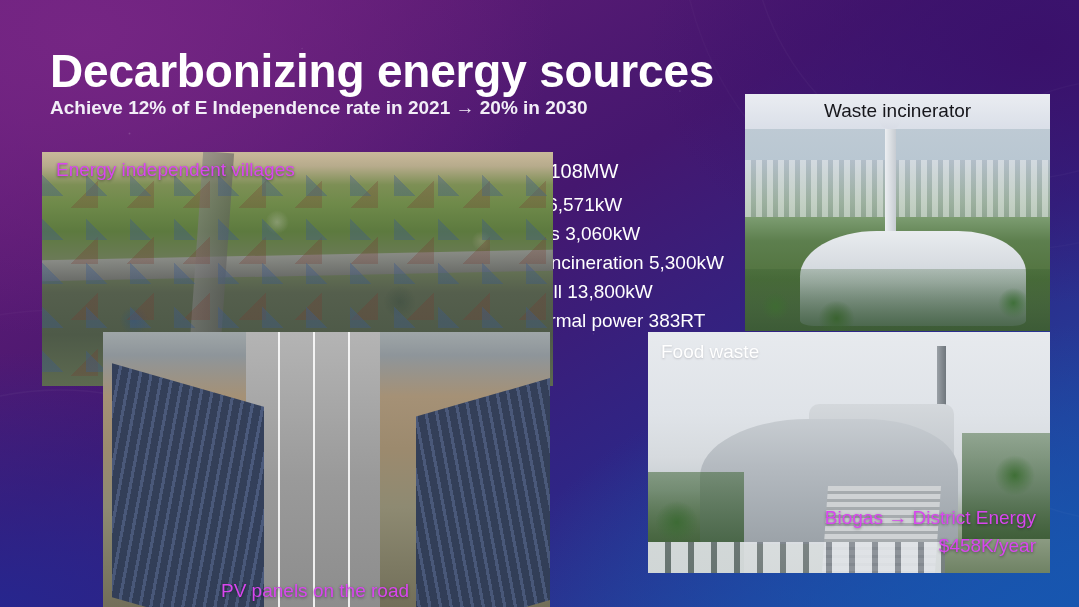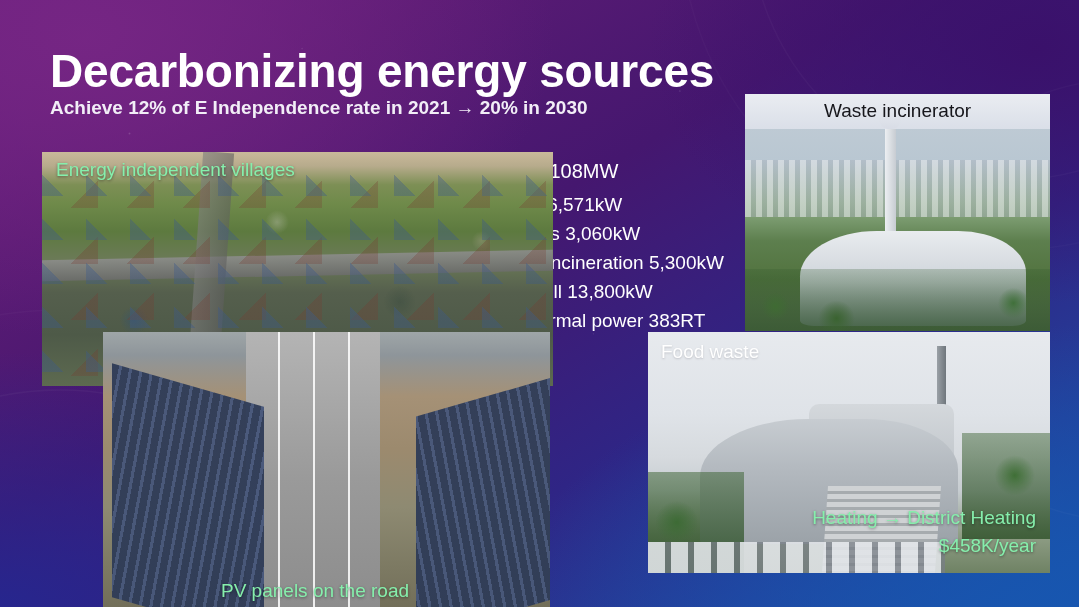--- a/index.html
+++ b/index.html
@@ -61,21 +61,21 @@
     font-size:19px; color:#ffffff; line-height:29px;
     white-space:nowrap; position:relative; padding-left:32px;
   }
   #capacity-list li .dash {
     position:absolute; left:0; top:0; color:#ffffff;
   }
 
   
   .photo { position:absolute; overflow:hidden; background:#2b2b4a; }
   .photo .cap {
-    position:absolute; color:#86efac; font-size:19px;
+    position:absolute; color:#d946ef; font-size:19px;
     text-shadow:0 1px 3px rgba(0,0,0,.45); white-space:nowrap;
   }
 
   
   #photo-village { left:42px; top:152px; width:511px; height:234px; }
   #photo-village .sky { position:absolute; inset:0;
     background:
       linear-gradient(180deg,#c9b99a 0%, #b7ab8c 6%, #7d8f55 14%, #6f8a4a 22%, #5d7a3f 34%, #6b7a57 46%, #555f4d 60%, #4e5a48 78%, #5d6a50 100%); }
   #photo-village .roadline { position:absolute; left:0; right:0; top:44%; height:9%;
     background:linear-gradient(180deg,#8e8e8e,#6d6d6d); transform:rotate(-1.2deg); opacity:.85; }
@@ -239,17 +239,17 @@
   <div class="photo" id="photo-food">
     <div class="sky"></div>
     <div class="chim"></div>
     <div class="bldg2"></div>
     <div class="bldg"></div>
     <div class="stairs"></div>
     <div class="greenL"></div>
     <div class="greenR"></div>
     <div class="cars"></div>
     <div class="cap cap-food">Food waste</div>
-    <div class="cap cap-biogas">Heating → District Heating</div>
+    <div class="cap cap-biogas">Biogas → District Energy</div>
     <div class="cap cap-biogas2">$458K/year</div>
   </div>
 
 </div>
 
 </body></html>

